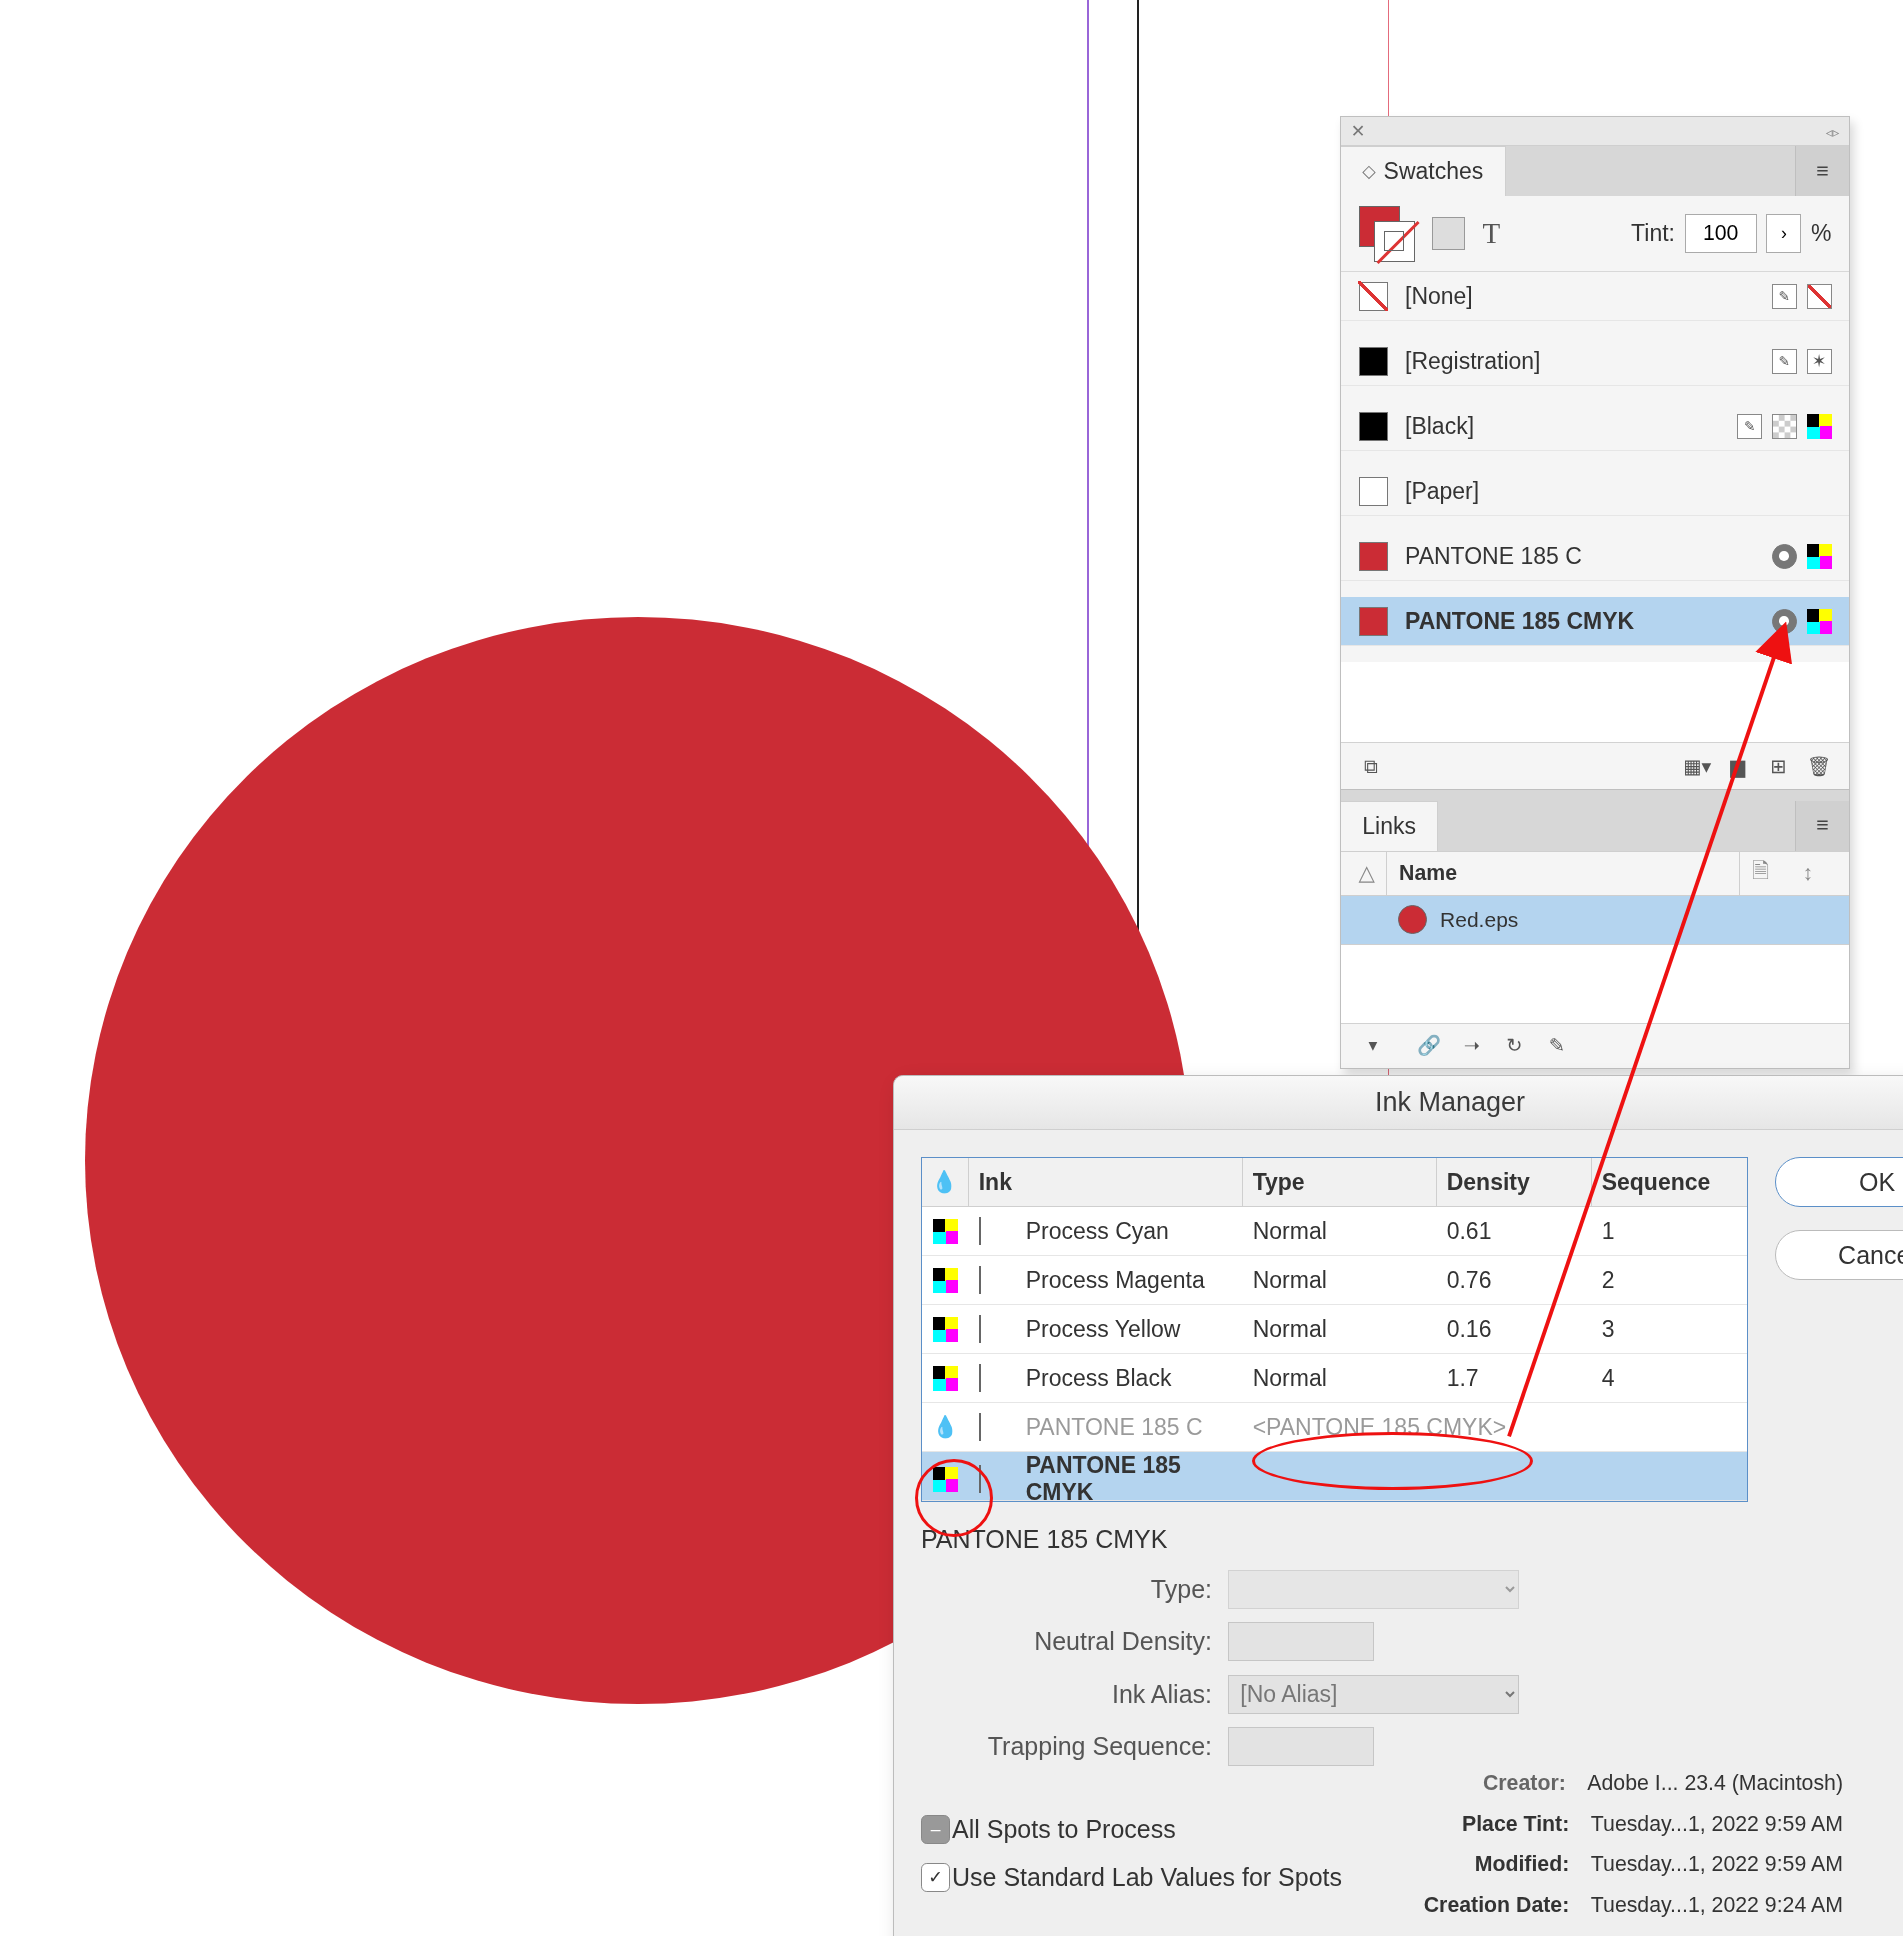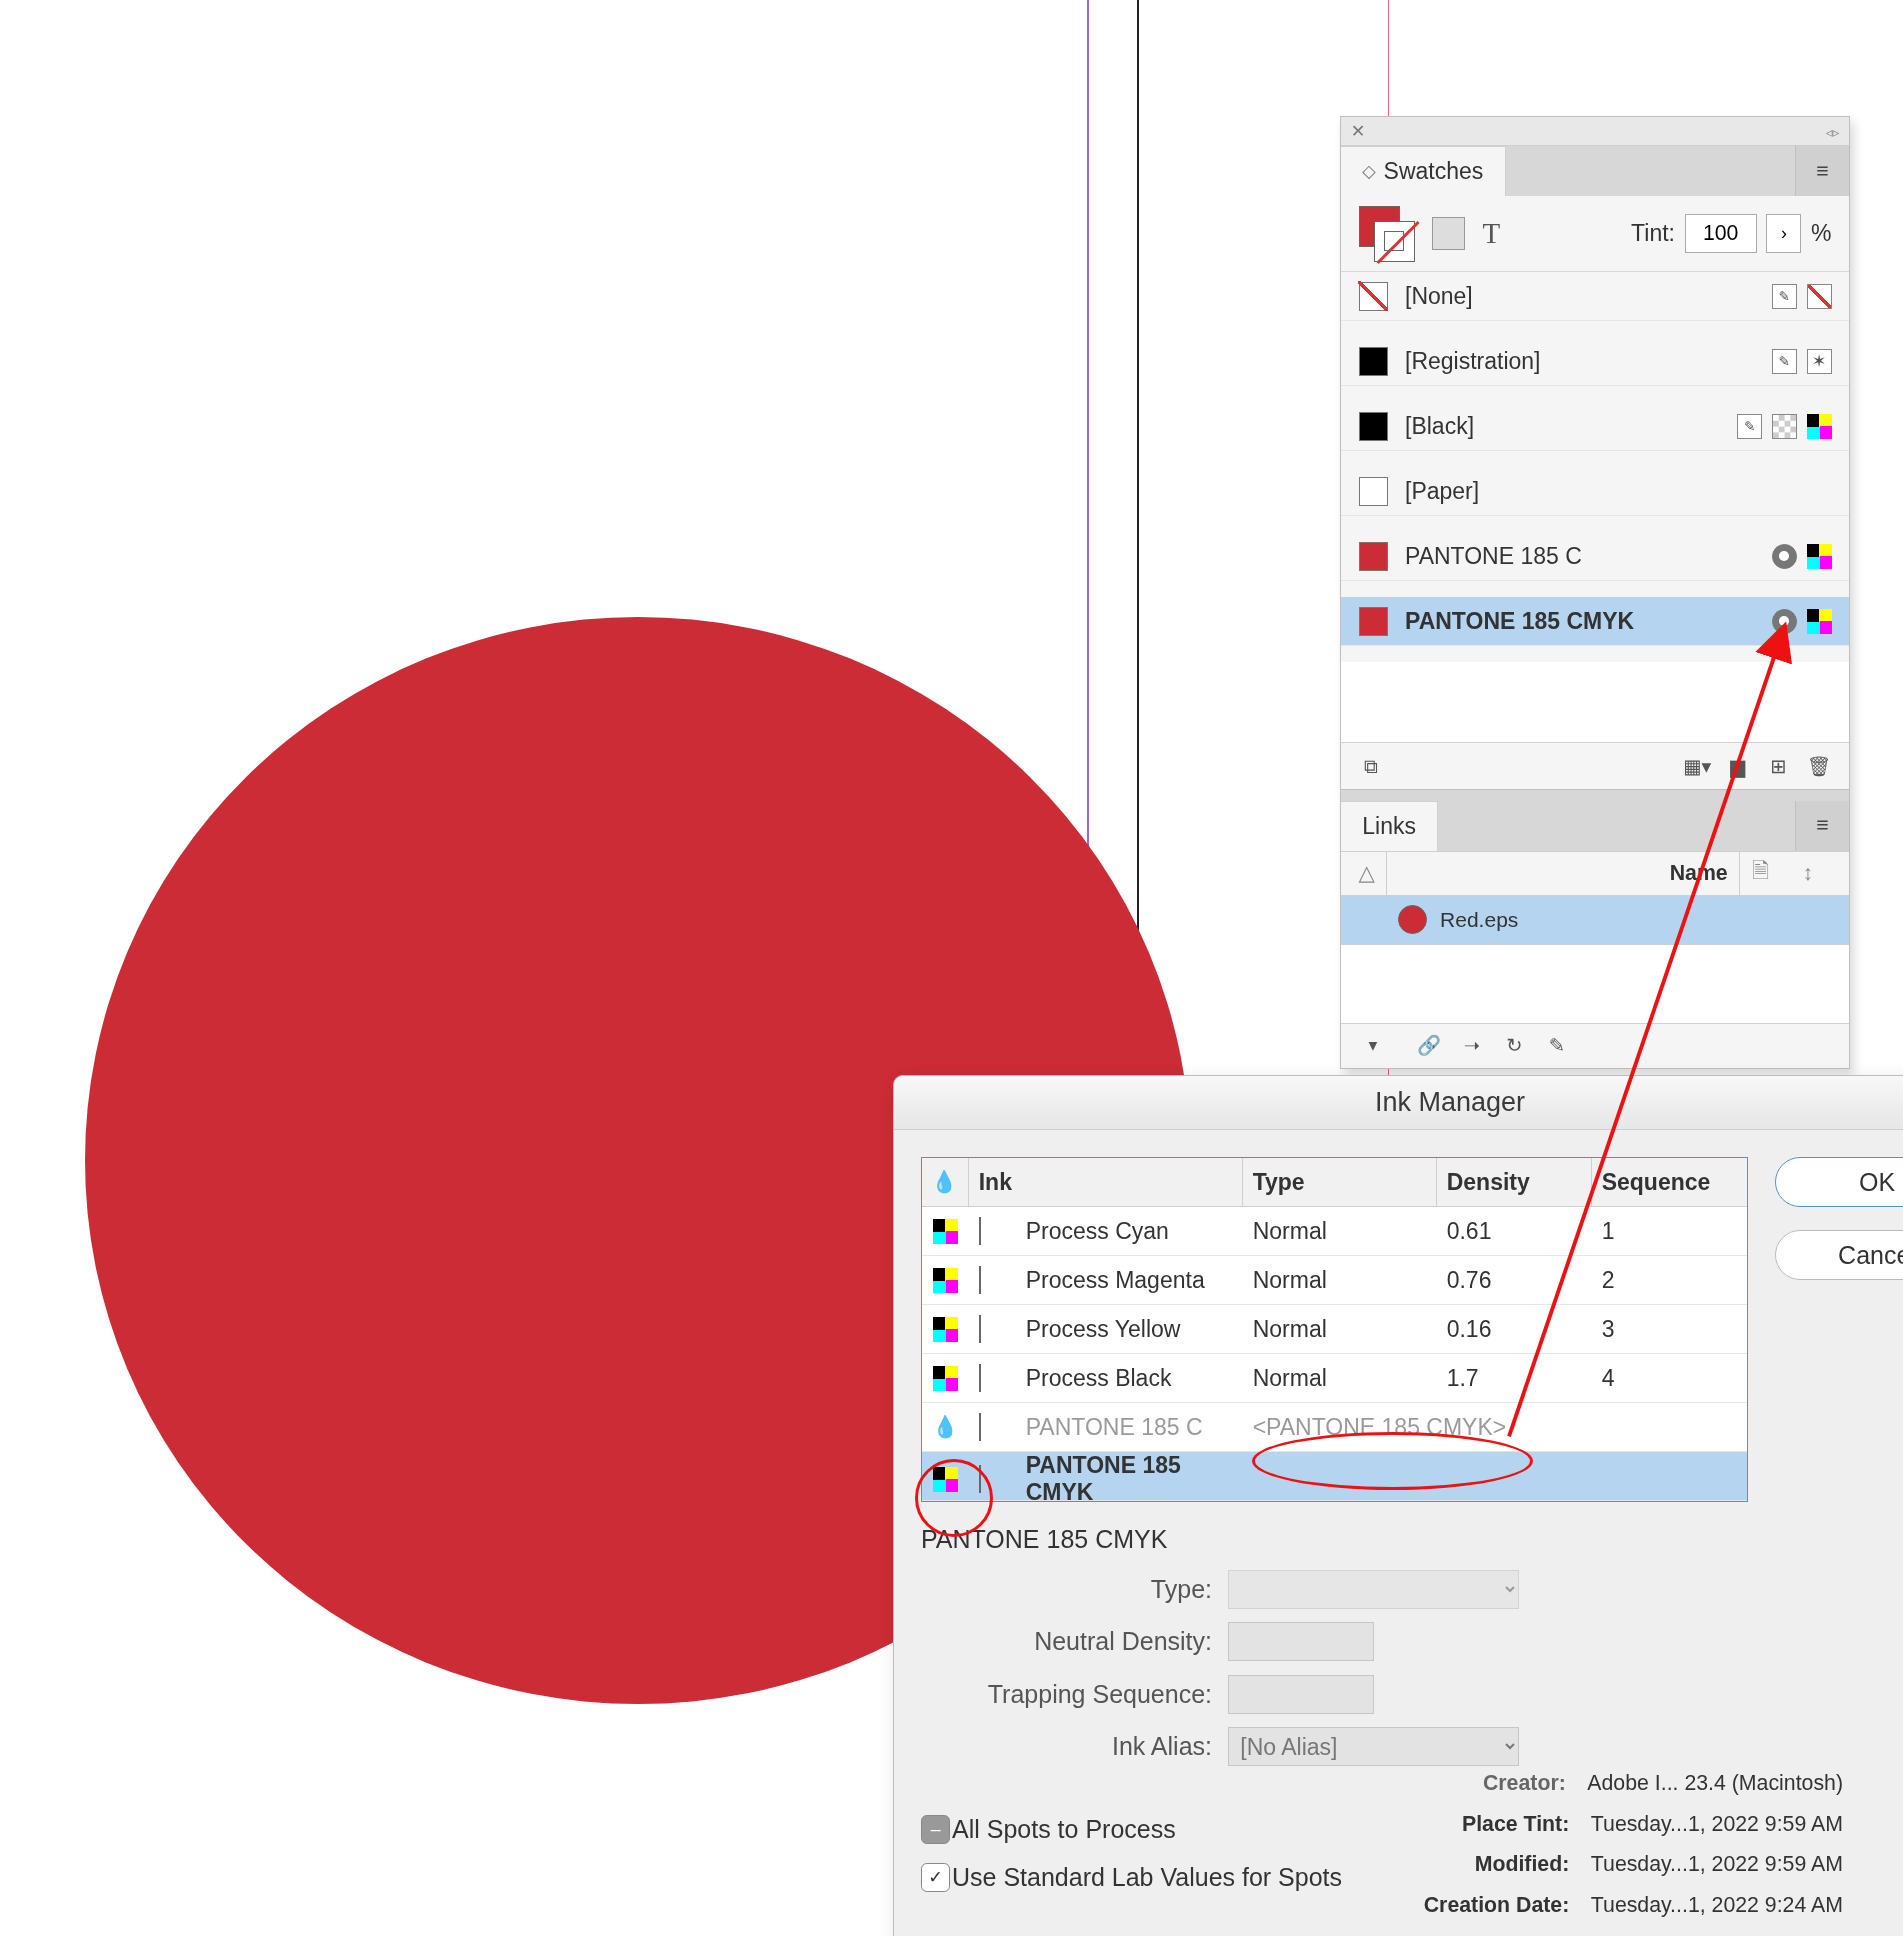--- a/index.html
+++ b/index.html
@@ -112,21 +112,21 @@
   .swatch-empty { height: 80px; background:#fff; }
   .swatch-footer { height: 47px; display:flex; align-items:center; padding: 0 15.5px; gap: 11.6px; border-top: 1px solid #d2d2d2; }
   .swatch-footer .spacer { flex: 1; }
   .ft-icon { width:29px; height:29px; display:flex; align-items:center; justify-content:center; color:#555; font-size:19.4px; }
 
   .links-gap { height: 11.6px; background:#d7d7d7; border-top:1px solid #bfbfbf; }
   .links-header {
     height: 45px; background:#f5f5f5; display:flex; align-items:center;
     padding:0 17.5px; gap:11.6px; font-size:21.3px; border-top:1px solid #cfcfcf; border-bottom:1px solid #cfcfcf;
   }
-  .links-header .col-name { flex:1; font-weight:700;text-align:right; }
+  .links-header .col-name { flex:1; font-weight:700; }
   .links-header .divider { width:1px; height:100%; background:#cfcfcf; }
   .links-row {
     height:49px; display:flex; align-items:center; gap:13.6px; padding:0 17.5px; background:#b4d4ef;
     border-bottom:1px solid #cfcfcf; font-size:21px;
   }
   .link-thumb { width:29px; height:29px; border-radius:50%; background:#cb2c35; border:1px solid #666; flex:none; margin-left:39px;}
   .links-empty { height: 78px; background:#fff; }
   .links-footer { height:45px; display:flex; align-items:center; padding:0 17.5px; gap:13.6px; border-top:1px solid #d2d2d2; }
 
   
@@ -416,28 +416,28 @@
         <h4>PANTONE 185 CMYK</h4>
         <div class="detail-row">
           <label>Type:</label>
           <select class="val-box w300" disabled=""><option></option></select>
         </div>
         <div class="detail-row">
           <label>Neutral Density:</label>
           <div class="val-box w150"></div>
         </div>
         <div class="detail-row">
-          <label>Trapping Sequence:</label>
-          <div class="val-box w150"></div>
-        </div>
-        <div class="detail-row">
           <label>Ink Alias:</label>
           <select class="val-box w300">
             <option>[No Alias]</option>
           </select>
+        </div>
+        <div class="detail-row">
+          <label>Trapping Sequence:</label>
+          <div class="val-box w150"></div>
         </div>
       </div>
 
       <div class="ink-checks">
         <label>
           <span class="cb unchecked"></span>
           <span>All Spots to Process</span>
         </label>
         <label>
           <span class="cb checked"></span>

